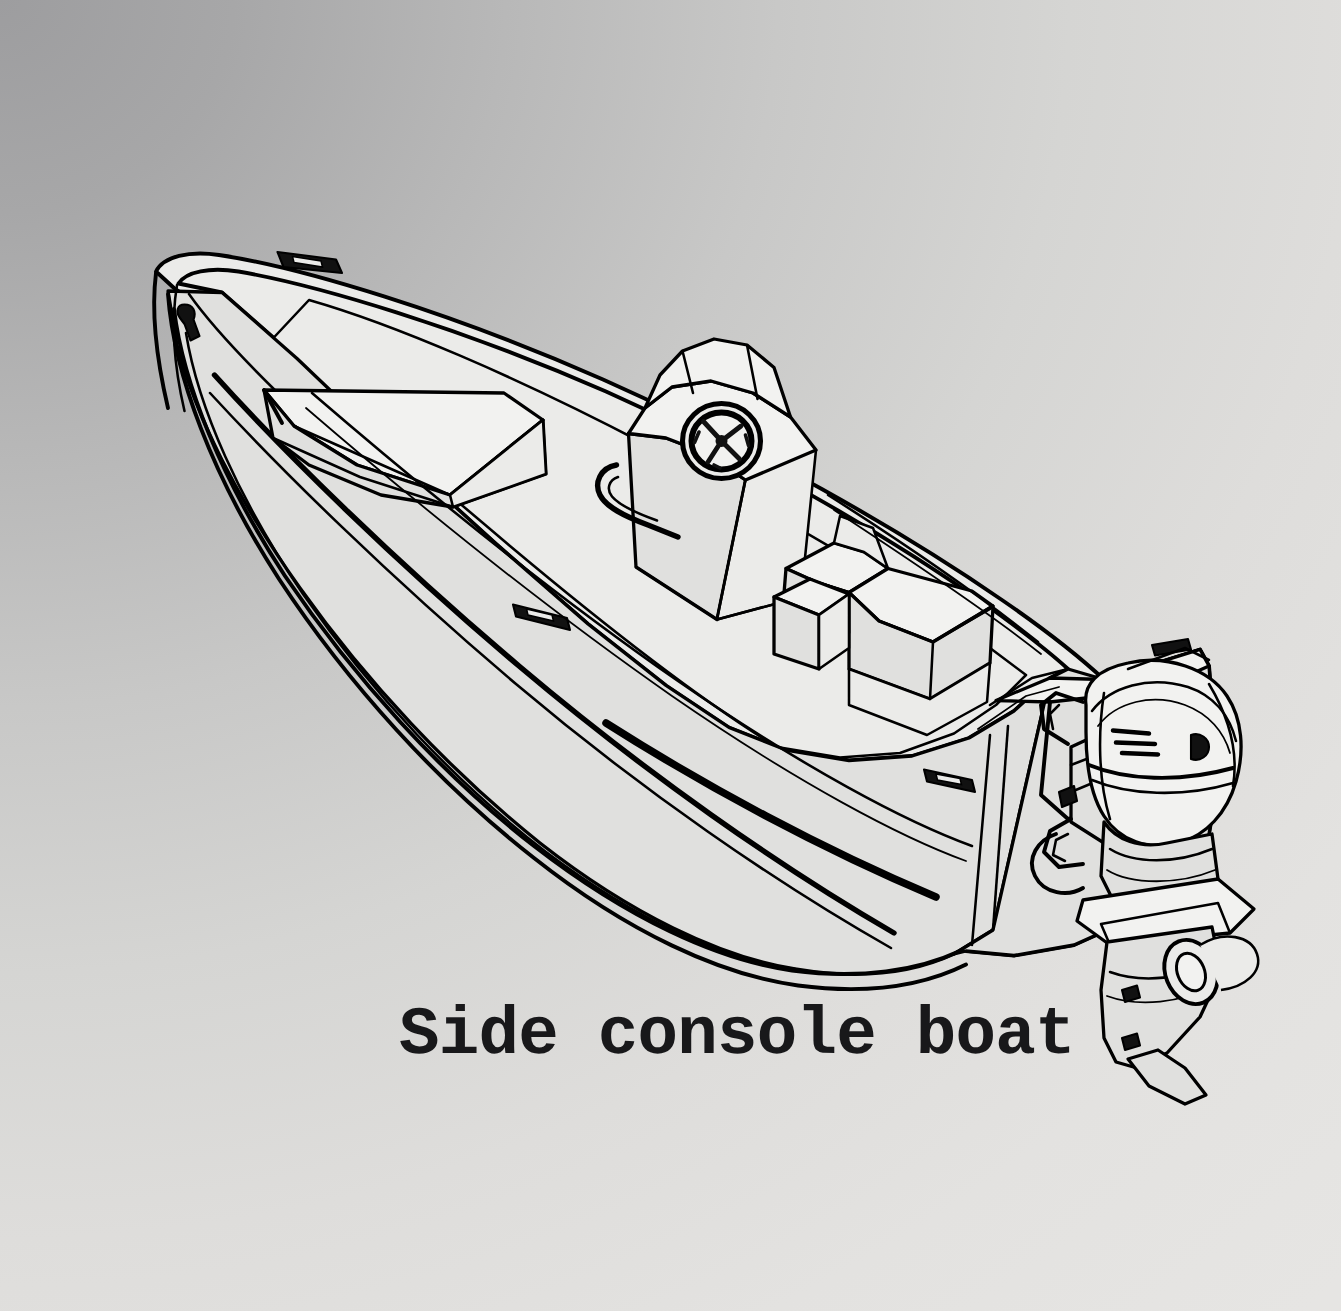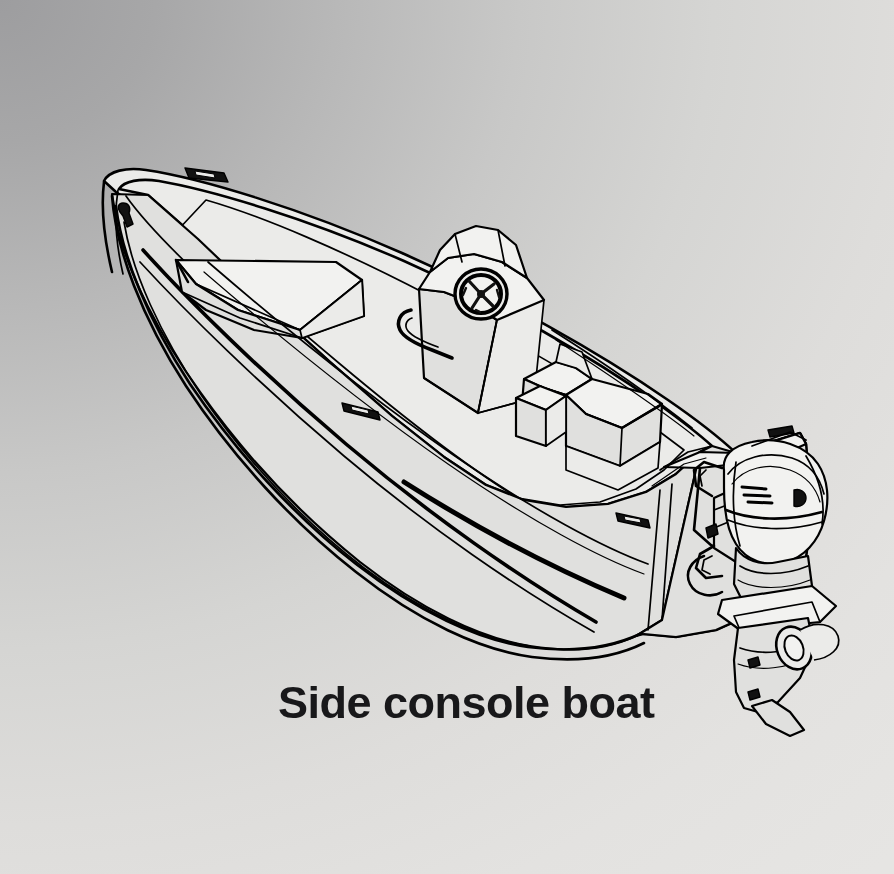--- a/index.html
+++ b/index.html
@@ -43,22 +43,22 @@
     top: 0;
     width: 894px;
     height: 874px;
     pointer-events: none;
   }
   #caption-text {
     position: absolute;
     left: 266px;
     top: 668px;
     width: 380px;
-    margin: 12px;
-    font-family: Liberation Sans, sans-serif;
+    margin: 0;
+    font-family: Liberation Mono, monospace;
     font-size: 45px;
     font-weight: 700;
     line-height: 1;
     letter-spacing: -0.5px;
     color: #18181a;
     white-space: nowrap;
   }
 </style>
 </head>
 <body>

